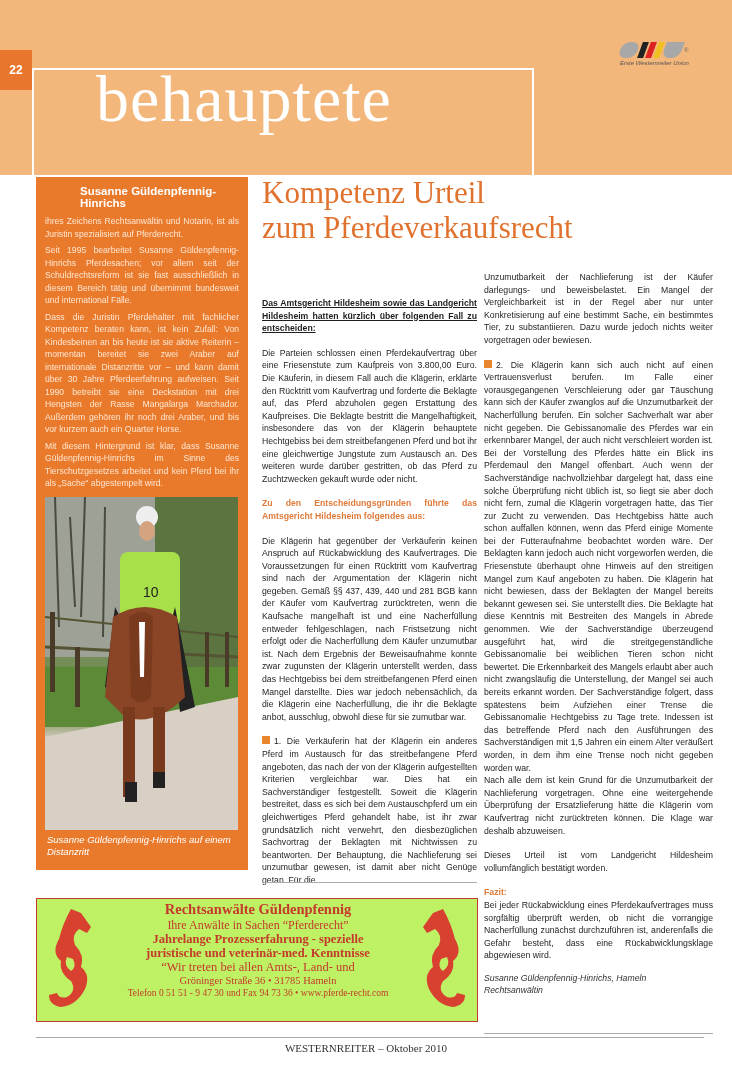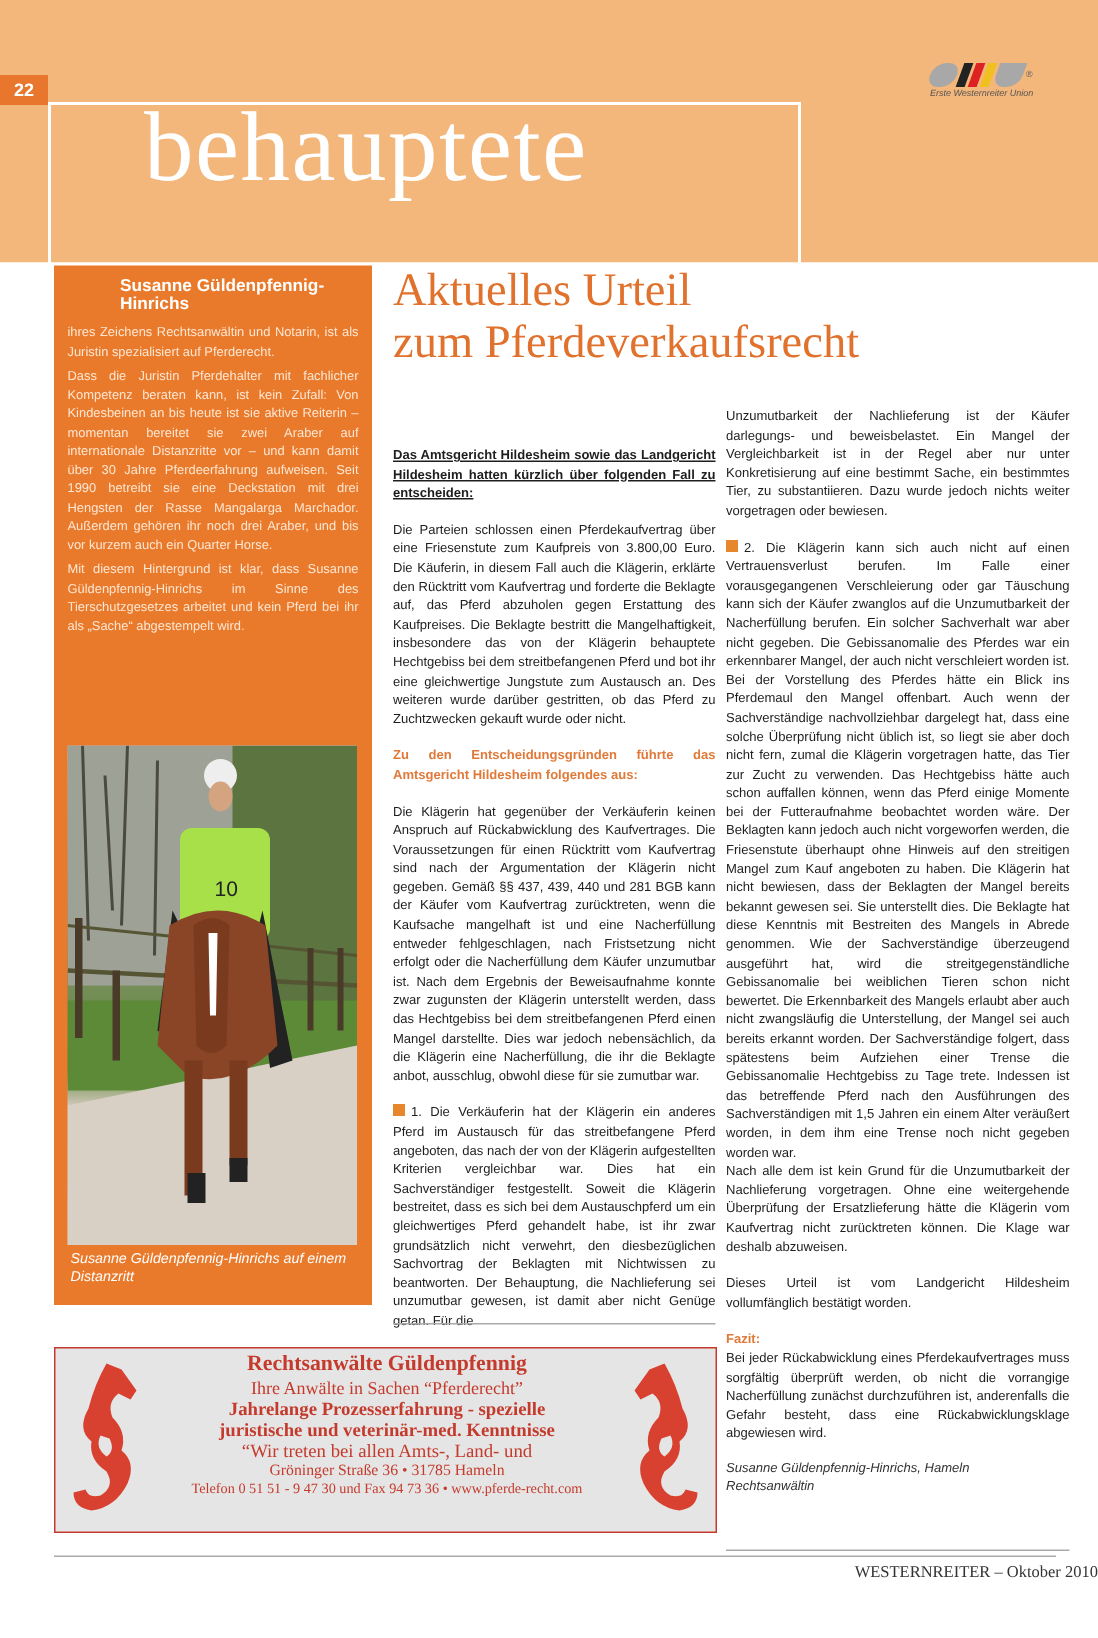--- a/index.html
+++ b/index.html
@@ -2,21 +2,21 @@
 <html><head>
 <meta charset="utf-8">
 <style>
   * { box-sizing: border-box; margin: 0; padding: 0; }
   html, body { width: 732px; height: 1092px; background: #ffffff; overflow: hidden; }
   body { position: relative; font-family: "Liberation Sans", sans-serif; color: #222; }
 
   .header-band { position: absolute; left: 0; top: 0; width: 732px; height: 175px; background: #f3b67b; }
   .white-cut { position: absolute; left: 0; top: 175px; width: 732px; height: 917px; background: #fff; }
   .frame-line { position: absolute; border-top: 2px solid #fff; border-right: 2px solid #fff; border-left: 2px solid #fff; }
-  .page-num { position: absolute; left: 0; top: 50px; width: 32px; height: 20px; background: #e8762d; color: #fff;
+  .page-num { position: absolute; left: 0; top: 50px; width: 32px; height: 40px; background: #e8762d; color: #fff;
     font-size: 12px; font-weight: bold; display: flex; align-items: center; justify-content: center; }
   .section-title { position: absolute; left: 96px; top: 66px; font-family: "Liberation Serif", serif; font-size: 66px;
     color: #fff; letter-spacing: 1px; line-height: 1; }
   .logo { position: absolute; left: 620px; top: 42px; width: 100px; height: 34px; }
   .logo-mark { display: flex; gap: 2px; align-items: center; }
   .logo-mark span { display: inline-block; width: 18px; height: 16px; transform: skewX(-20deg); }
   .logo-sub { font-size: 6px; font-style: italic; color: #555; margin-top: 2px; }
 
   .bio-box { position: absolute; left: 36px; top: 177px; width: 212px; height: 693px; background: #ea7a2b; color: #fff; padding: 8px 9px; }
   .bio-name { font-weight: bold; font-size: 11.5px; margin-bottom: 6px; margin-left: 35px; }
@@ -34,31 +34,31 @@
   .col .intro { font-weight: bold; text-decoration: underline; }
   .col .orange-sub { color: #e07a3a; font-weight: bold; }
   .col .bullet { display: inline-block; width: 8px; height: 8px; background: #e8862d; margin-right: 4px; vertical-align: 0; }
   .col-a { left: 262px; top: 297px; width: 215px; }
   .col-b { left: 484px; top: 271px; width: 229px; }
   .fazit-label { color: #e07a3a; font-weight: bold; }
   .signature { text-align: left; font-style: italic; color: #333; }
 
   .rule { position: absolute; height: 1px; background: #aaa; }
 
-  .ad { position: absolute; left: 36px; top: 898px; width: 442px; height: 124px; border: 1.5px solid #c43a2c; background: #e5e5e5; }
+  .ad { position: absolute; left: 36px; top: 898px; width: 442px; height: 124px; border: 1.5px solid #c43a2c; background: #bef264; }
   .ad-text { position: absolute; left: 62px; top: 2px; width: 318px; text-align: center; font-family: "Liberation Serif", serif; color: #c43a2c; }
   .ad-title { font-weight: bold; font-size: 14.5px; line-height: 17px; }
   .ad-sub { font-size: 12px; line-height: 14px; }
   .ad-bold { font-weight: bold; font-size: 12.5px; line-height: 14px; }
   .ad-quote { font-size: 12.5px; line-height: 14px; }
   .ad-addr { font-size: 10.5px; line-height: 13px; }
   .ad-tel { font-size: 9.5px; line-height: 12px; white-space: nowrap; }
   .paragraph-icon { position: absolute; top: 6px; width: 56px; height: 112px; }
 
-  .footer { position: absolute; left: 0; top: 1042px; width: 732px; text-align: right; font-family: "Liberation Serif", serif;
+  .footer { position: absolute; left: 0; top: 1042px; width: 732px; text-align: center; font-family: "Liberation Serif", serif;
     font-size: 11px; color: #333; }
 </style>
 </head>
 <body>
 
 <div class="header-band"></div>
 <div class="frame-line" style="left:32px; top:68px; width:502px; height:108px;"></div>
 <div class="page-num">22</div>
 <div class="white-cut"></div>
 <div class="section-title">behauptete</div>
@@ -71,20 +71,21 @@
     <span style="background:#f0c020;width:6px;"></span>
     <span style="background:#a8a8a8;border-radius:0 0 8px 8px;"></span>
     <span style="width:auto;height:auto;transform:none;font-size:6px;color:#666;background:none;">®</span>
   </div>
   <div class="logo-sub">Erste Westernreiter Union</div>
 </div>
 
 <div class="bio-box">
   <div class="bio-name">Susanne Güldenpfennig-Hinrichs</div>
   <p class="bio-p">ihres Zeichens Rechtsanwältin und Notarin, ist als Juristin spezialisiert auf Pferderecht.</p>
+  <p class="bio-p">Seit 1995 bearbeitet Susanne Güldenpfennig-Hinrichs Pferdesachen; vor allem seit der Schuldrechtsreform ist sie fast ausschließlich in diesem Bereich tätig und übernimmt bundesweit und international Fälle.</p>
   <p class="bio-p">Dass die Juristin Pferdehalter mit fachlicher Kompetenz beraten kann, ist kein Zufall: Von Kindesbeinen an bis heute ist sie aktive Reiterin – momentan bereitet sie zwei Araber auf internationale Distanzritte vor – und kann damit über 30 Jahre Pferdeerfahrung aufweisen. Seit 1990 betreibt sie eine Deckstation mit drei Hengsten der Rasse Mangalarga Marchador. Außerdem gehören ihr noch drei Araber, und bis vor kurzem auch ein Quarter Horse.</p>
   <p class="bio-p">Mit diesem Hintergrund ist klar, dass Susanne Güldenpfennig-Hinrichs im Sinne des Tierschutzgesetzes arbeitet und kein Pferd bei ihr als „Sache“ abgestempelt wird.</p>
 </div>
 
 <div class="photo">
   <svg viewBox="0 0 193 333" preserveAspectRatio="none">
     <rect x="0" y="0" width="193" height="160" fill="#9ea196"></rect>
     <rect x="110" y="0" width="83" height="180" fill="#5b7440"></rect>
     <path d="M10 0 L14 130 M40 0 L36 120 M60 10 L58 140 M25 20 L30 110" stroke="#4a4a40" stroke-width="2"></path>
     <rect x="0" y="170" width="193" height="60" fill="#5c8a36"></rect>
@@ -106,21 +107,21 @@
     <path d="M94 125 L100 125 L99 180 L95 180 Z" fill="#fff"></path>
     <rect x="78" y="210" width="12" height="90" fill="#7a3a1e"></rect>
     <rect x="108" y="210" width="12" height="70" fill="#7a3a1e"></rect>
     <rect x="80" y="285" width="12" height="20" fill="#222"></rect>
     <rect x="108" y="275" width="12" height="16" fill="#222"></rect>
   </svg>
 </div>
 <div class="photo-caption">Susanne Güldenpfennig-Hinrichs auf einem Distanzritt</div>
 
 <div class="headline">
-  <div>Aktuelles Urteil</div>
+  <div>Kompetenz Urteil</div>
   <div>zum Pferdeverkaufsrecht</div>
 </div>
 
 <div class="col col-a">
   <p class="intro">Das Amtsgericht Hildesheim sowie das Landgericht Hildesheim hatten kürzlich über folgenden Fall zu entscheiden:</p>
   <p>Die Parteien schlossen einen Pferdekaufvertrag über eine Friesenstute zum Kaufpreis von 3.800,00 Euro. Die Käuferin, in diesem Fall auch die Klägerin, erklärte den Rücktritt vom Kaufvertrag und forderte die Beklagte auf, das Pferd abzuholen gegen Erstattung des Kaufpreises. Die Beklagte bestritt die Mangelhaftigkeit, insbesondere das von der Klägerin behauptete Hechtgebiss bei dem streitbefangenen Pferd und bot ihr eine gleichwertige Jungstute zum Austausch an. Des weiteren wurde darüber gestritten, ob das Pferd zu Zuchtzwecken gekauft wurde oder nicht.</p>
   <p class="orange-sub">Zu den Entscheidungsgründen führte das Amtsgericht Hildesheim folgendes aus:</p>
   <p>Die Klägerin hat gegenüber der Verkäuferin keinen Anspruch auf Rückabwicklung des Kaufvertrages. Die Voraussetzungen für einen Rücktritt vom Kaufvertrag sind nach der Argumentation der Klägerin nicht gegeben. Gemäß §§ 437, 439, 440 und 281 BGB kann der Käufer vom Kaufvertrag zurücktreten, wenn die Kaufsache mangelhaft ist und eine Nacherfüllung entweder fehlgeschlagen, nach Fristsetzung nicht erfolgt oder die Nacherfüllung dem Käufer unzumutbar ist. Nach dem Ergebnis der Beweisaufnahme konnte zwar zugunsten der Klägerin unterstellt werden, dass das Hechtgebiss bei dem streitbefangenen Pferd einen Mangel darstellte. Dies war jedoch nebensächlich, da die Klägerin eine Nacherfüllung, die ihr die Beklagte anbot, ausschlug, obwohl diese für sie zumutbar war.</p>
   <p><span class="bullet"></span><span>1. Die Verkäuferin hat der Klägerin ein anderes Pferd im Austausch für das streitbefangene Pferd angeboten, das nach der von der Klägerin aufgestellten Kriterien vergleichbar war. Dies hat ein Sachverständiger festgestellt. Soweit die Klägerin bestreitet, dass es sich bei dem Austauschpferd um ein gleichwertiges Pferd gehandelt habe, ist ihr zwar grundsätzlich nicht verwehrt, den diesbezüglichen Sachvortrag der Beklagten mit Nichtwissen zu beantworten. Der Behauptung, die Nachlieferung sei unzumutbar gewesen, ist damit aber nicht Genüge getan. Für die</span></p>
 </div>

